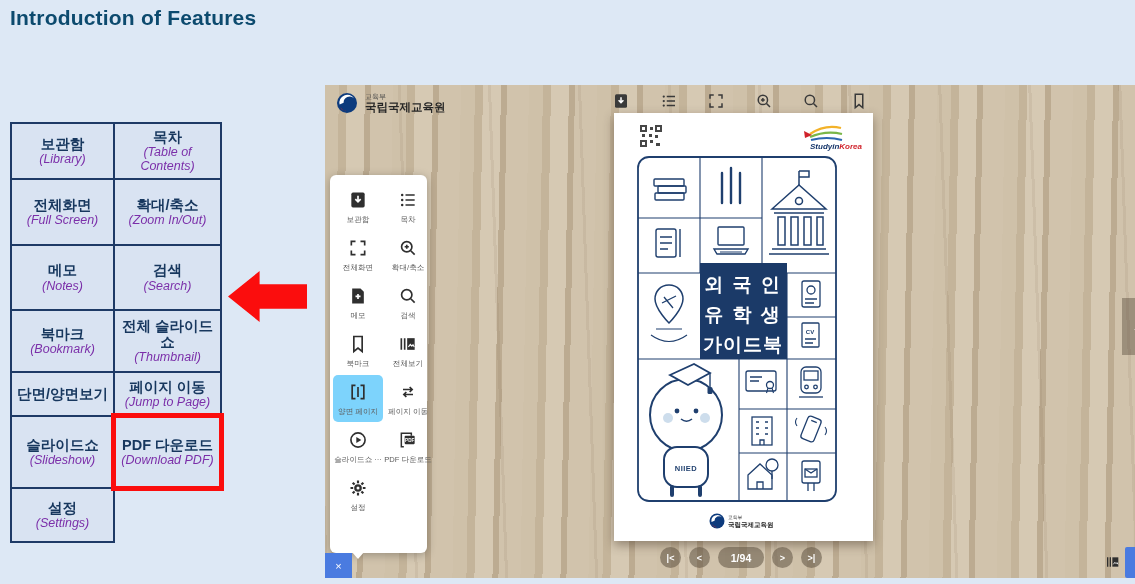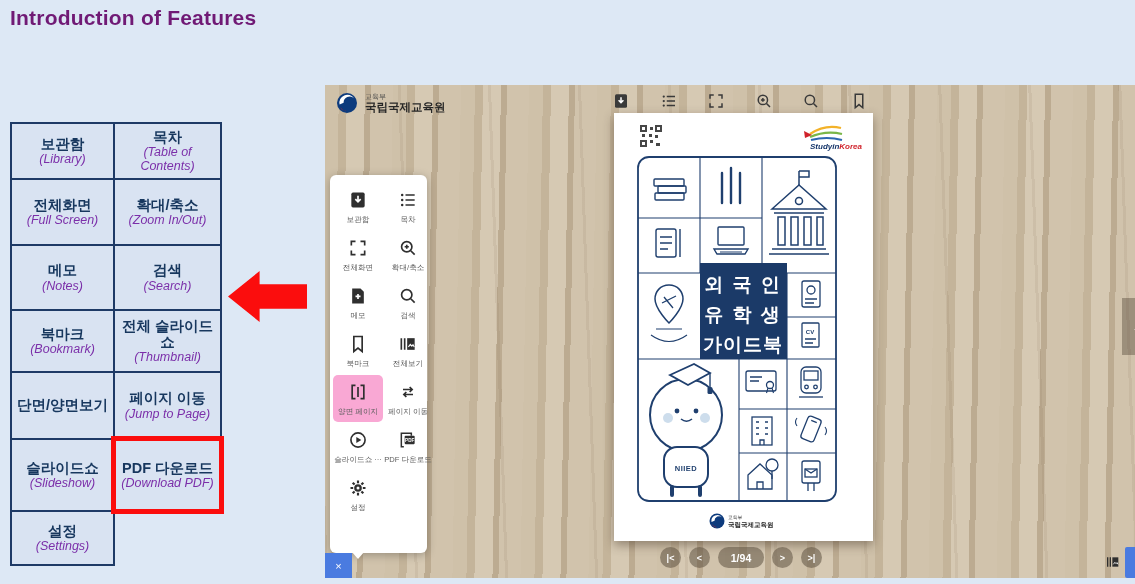--- a/index.html
+++ b/index.html
@@ -6,21 +6,21 @@
   html,body { width:1135px; height:584px; }
   body {
     font-family: "Liberation Sans", sans-serif;
     background: #dde8f5;
     position: relative;
     overflow: hidden;
   }
   
   .slide-title {
     position:absolute; left:10px; top:6px;
-    font-size:21px; font-weight:bold; color:#701a75; letter-spacing:.2px;
+    font-size:21px; font-weight:bold; color:#0c4a6e; letter-spacing:.2px;
   }
   
   .ftable { position:absolute; left:10px; top:122px; width:212px; }
   .frow { display:flex; }
   .frow + .frow { margin-top:-2px; }
   .fcell {
     border:2px solid #1e3a66; background:#d9e3f2;
     display:flex; flex-direction:column; align-items:center; justify-content:center;
     text-align:center; padding:2px 3px; line-height:1.12;
   }
@@ -66,21 +66,21 @@
     background:#fff; border-radius:6px; box-shadow:0 2px 10px rgba(0,0,0,.28);
     display:grid; grid-template-columns:1fr 1fr; align-content:start;
     padding:8px 3px 4px 3px; row-gap:1px;
   }
   .menu-item {
     display:flex; flex-direction:column; align-items:center; gap:4px;
     padding:7px 0 5px 0; border-radius:5px; cursor:pointer;
   }
   .menu-item svg { width:20px; height:20px; }
   .menu-item .mlabel { font-size:8px; color:#5d5d5d; white-space:nowrap; transform:scale(.95); }
-  .menu-item.active { background:#f9a8d4; }
+  .menu-item.active { background:#7dd3fc; }
   .menu-tail {
     position:absolute; left:26px; top:466px; width:0; height:0;
     border-left:7px solid transparent; border-right:7px solid transparent;
     border-top:8px solid #fff;
   }
   .close-btn {
     position:absolute; left:0; top:468px; width:27px; height:25px;
     background:#4a7be0; color:#fff; font-size:11px;
     display:flex; align-items:center; justify-content:center; cursor:pointer;
   }
@@ -156,21 +156,21 @@
   <div class="frow" style="height:64px">
     <div class="fcell c1">
       <span class="ko">북마크</span>
       <span class="en">(Bookmark)</span>
     </div>
     <div class="fcell c2">
       <span class="ko">전체 슬라이드쇼</span>
       <span class="en">(Thumbnail)</span>
     </div>
   </div>
-  <div class="frow" style="height:69px">
+  <div class="frow" style="height:46px">
     <div class="fcell c1">
       <span class="ko">단면/양면보기</span>
     </div>
     <div class="fcell c2">
       <span class="ko">페이지 이동</span>
       <span class="en">(Jump to Page)</span>
     </div>
   </div>
   <div class="frow" style="height:74px">
     <div class="fcell c1">

